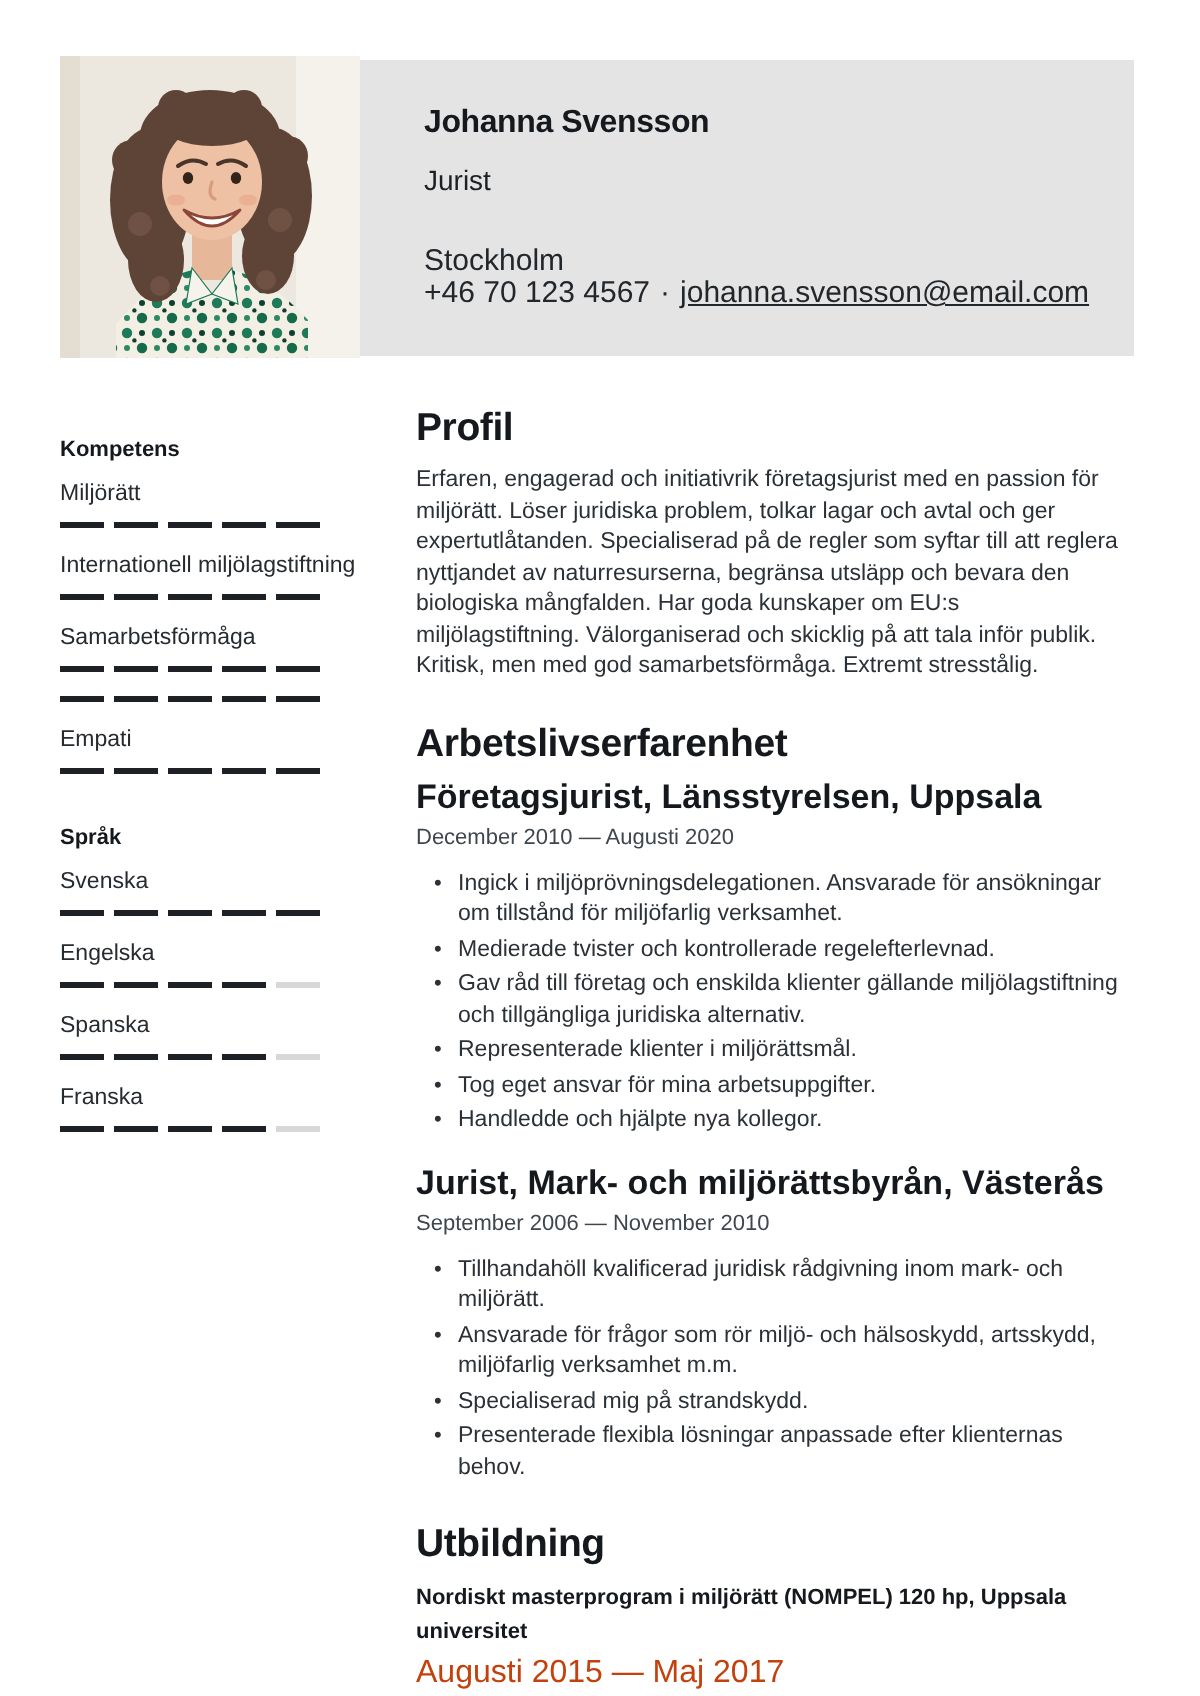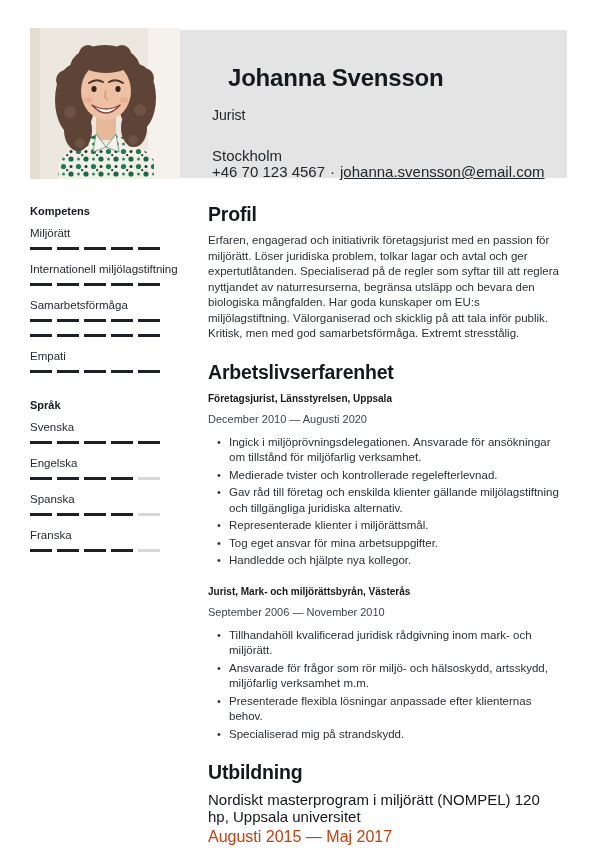--- a/index.html
+++ b/index.html
@@ -12,56 +12,56 @@
     overflow:hidden;
   }
   
   .header-row{position:absolute;top:28px;left:30px;right:33px;display:flex;}
   .photo{width:150px;height:151px;flex:none;}
   .photo svg{display:block;}
   .header-box{
     flex:1;background:#e4e4e4;margin-top:2px;height:148px;
     box-sizing:border-box;padding:19px 20px 0 32px;
   }
-  .name{margin:16px;font-size:24px;line-height:26px;font-weight:bold;letter-spacing:-.2px;color:#15191d;}
+  .name{margin:0;font-size:16px;line-height:26px;font-weight:bold;letter-spacing:-.2px;color:#15191d;}
   .role{margin:7px 0 0;font-size:14px;line-height:16px;color:#1c2126;}
   .contact{margin-top:25px;font-size:15px;line-height:15px;color:#22272c;}
   .contact-line2{margin-top:1px;}
   .contact a{color:#22272c;text-decoration:underline;}
   .dot-sep{margin:0 5px;}
   
   .content-row{position:absolute;top:203px;left:30px;right:40px;display:flex;align-items:flex-start;}
   .sidebar{width:178px;flex:none;box-sizing:border-box;padding-right:30px;}
   .main{flex:1;min-width:0;}
   
   .side-group{margin:0 0 26px;}
-  .side-heading{margin:2px 0 9px;font-size:11px;font-weight:bold;color:#15191d;}
+  .side-heading{margin:16px 0 9px;font-size:11px;font-weight:bold;color:#15191d;}
   .skill{margin-bottom:12px;}
   .skill-label{font-size:11.5px;line-height:15px;color:#262b30;margin-bottom:6px;}
   .bar{display:flex;gap:5px;width:130px;}
   .seg{height:3px;flex:1;background:#1d2126;}
   .seg.off{background:#d8d8d8;}
   
   .section{margin-bottom:19px;}
   h2{margin:0 0 8px;font-size:19.5px;line-height:22px;font-weight:bold;color:#15191d;letter-spacing:-.2px;}
   .profile-text{margin:0;font-size:11.5px;line-height:15.5px;color:#2b3136;}
   .job{margin-bottom:15px;}
-  .job-title{margin:0;font-size:10px;line-height:16px;font-weight:bold;color:#15191d;}
+  .job-title{margin:0;font-size:17px;line-height:16px;font-weight:bold;color:#15191d;}
   .job-dates{margin:5px 0 0;font-size:11px;line-height:14px;color:#3f464d;}
   ul.bullets{margin:9px 0 0;padding:0;list-style:none;}
   ul.bullets li{
     position:relative;margin:0 0 2px;padding-left:21px;
     font-size:11.5px;line-height:15.5px;color:#2b3136;
   }
   ul.bullets li::before{
     content:"\2022";position:absolute;left:9px;top:0;
     color:#2b3136;font-size:11px;
   }
   .edu-item{margin-bottom:16px;}
-  .edu-title{margin:0;font-size:15px;line-height:17px;font-weight:normal;color:#15191d;}
+  .edu-title{margin:0;font-size:11px;line-height:17px;font-weight:bold;color:#15191d;}
   .edu-dates{margin:5px 0 0;font-size:16px;line-height:14px;color:#c2410c;}
 </style>
 </head>
 <body>
 
 <div class="page">
 
   <div class="header-row">
     <div class="photo">
       <svg width="150" height="151" viewBox="0 0 150 151" xmlns="http://www.w3.org/2000/svg">
@@ -272,23 +272,23 @@
 
           <article class="job">
             <h3 class="job-title">Jurist, Mark- och miljörättsbyrån, Västerås</h3>
             <p class="job-dates">September 2006 — November 2010</p>
             <ul class="bullets">
 
                 <li>Tillhandahöll kvalificerad juridisk rådgivning inom mark- och miljörätt.</li>
 
                 <li>Ansvarade för frågor som rör miljö- och hälsoskydd, artsskydd, miljöfarlig verksamhet m.m.</li>
 
+                <li>Specialiserad mig på strandskydd.</li>
+
                 <li>Presenterade flexibla lösningar anpassade efter klienternas behov.</li>
-
-                <li>Specialiserad mig på strandskydd.</li>
 
             </ul>
           </article>
 
       </section>
 
       <section class="section">
         <h2>Utbildning</h2>
 
           <article class="edu-item">

